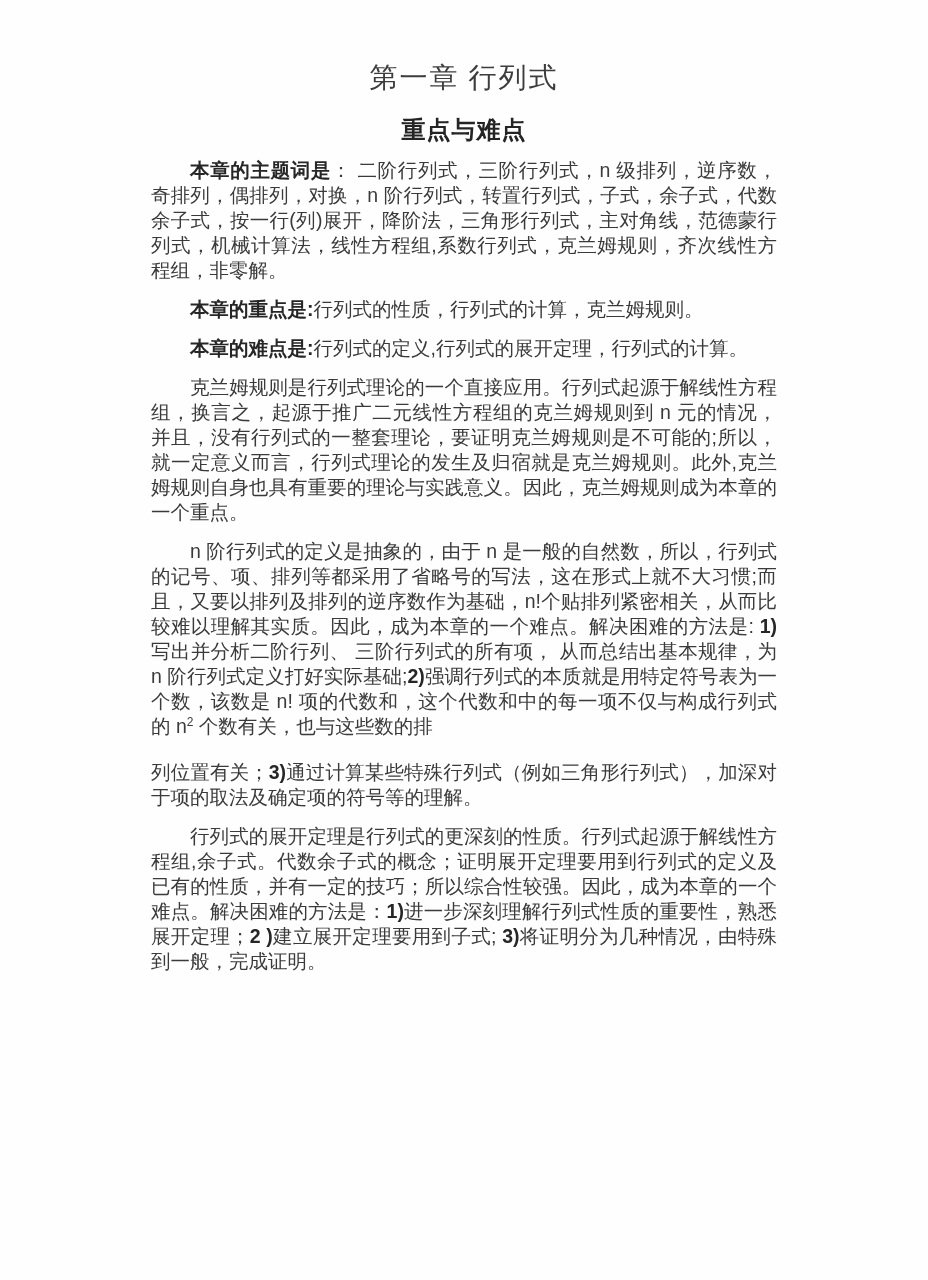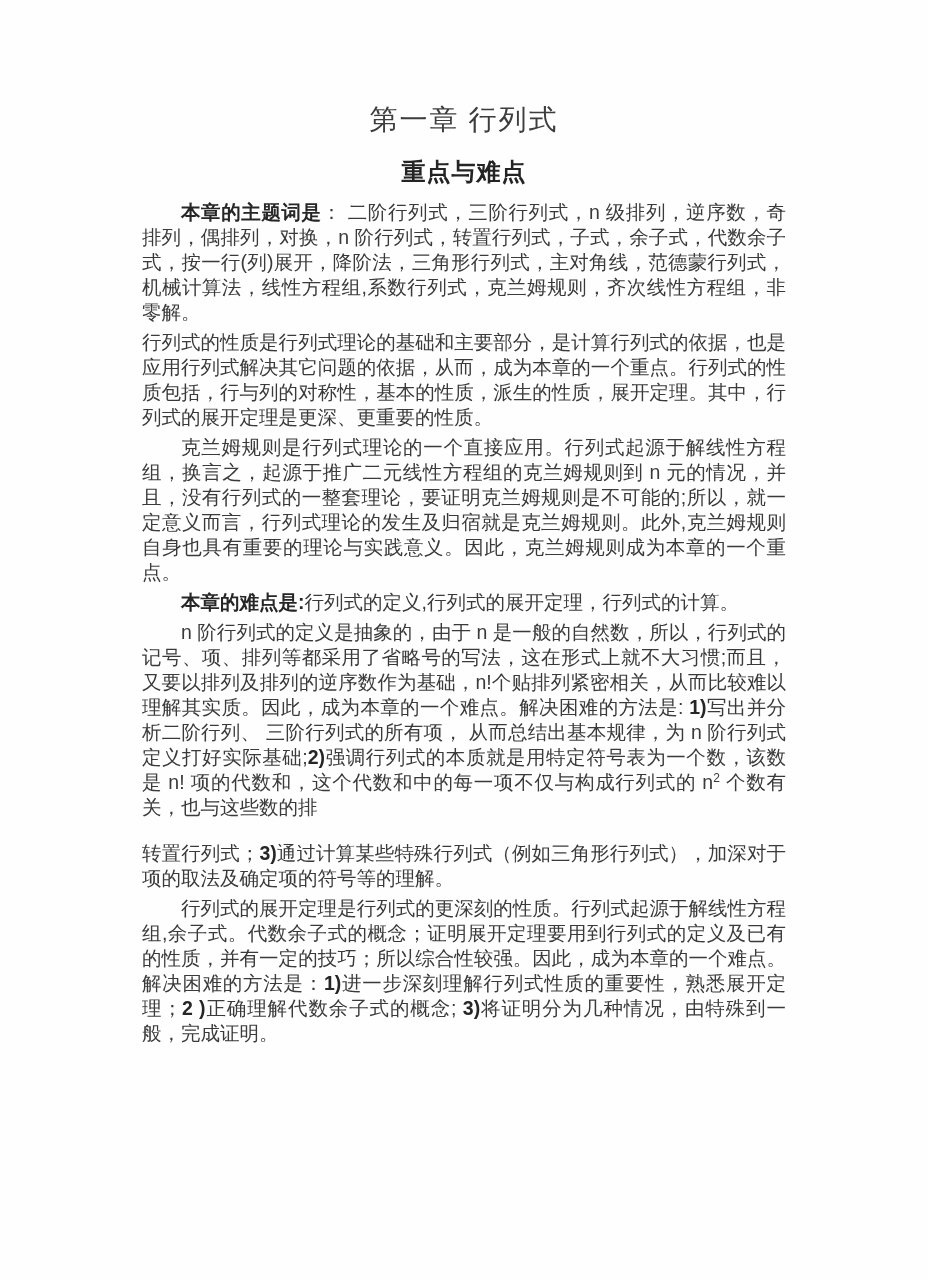--- a/index.html
+++ b/index.html
@@ -6,21 +6,21 @@
     margin: 0;
     padding: 0;
     background: #ffffff;
   }
   .doc-page {
     position: relative;
     width: 928px;
     height: 1280px;
     background: #fefefe;
     box-sizing: border-box;
-    padding-top: 103px;
+    padding-top: 61px;
     overflow: hidden;
   }
   .doc-title {
     text-align: center;
     font-family: "Liberation Serif", serif;
     font-size: 28px;
     line-height: 34px;
     font-weight: 400;
     color: #3d3d3d;
     letter-spacing: 2px;
@@ -40,21 +40,21 @@
     width: 654px;
     margin: 14px auto 0 auto;
     font-family: "Liberation Sans", "Liberation Serif", serif;
     font-size: 19.5px;
     line-height: 25px;
     color: #3a3a3a;
     text-align: justify;
     text-justify: inter-character;
   }
   .doc-body p.para {
-    margin: 5px;
+    margin: 14px;
     padding: 0;
   }
   .doc-body p.para.indent {
     text-indent: 39px;
   }
   .doc-body p.para.gap {
     margin-top: 21px;
   }
   .doc-body .b {
     font-weight: 700;
@@ -68,20 +68,20 @@
   }
 </style>
 </head>
 <body>
 
 <div class="doc-page">
   <h1 class="doc-title">第一章 行列式</h1>
   <h2 class="doc-subtitle">重点与难点</h2>
   <div class="doc-body">
       <p class="para indent"><span class="b">本章的主题词是</span><span class="">： 二阶行列式，三阶行列式，n 级排列，逆序数，奇排列，偶排列，对换，n 阶行列式，转置行列式，子式，余子式，代数余子式，按一行(列)展开，降阶法，三角形行列式，主对角线，范德蒙行列式，机械计算法，线性方程组,系数行列式，克兰姆规则，齐次线性方程组，非零解。</span></p>
-      <p class="para"><span class="">行列式的性质是行列式理论的基础和主要部分，是计算行列式的依据，也是应用行列式解决其它问题的依据，从而，成为本章的一个重点。行列式的性质包括，行与列的对称性，基本的性质，派生的性质，展开定理。其中，行列式的展开定理是更深、更重要的性质。</span></p>
+      <p class="para indent"><span class="b">本章的重点是:</span><span class="">行列式的性质，行列式的计算，克兰姆规则。</span></p>
+      <p class="para indent"><span class="b">本章的难点是:</span><span class="">行列式的定义,行列式的展开定理，行列式的计算。</span></p>
       <p class="para indent"><span class="">克兰姆规则是行列式理论的一个直接应用。行列式起源于解线性方程组，换言之，起源于推广二元线性方程组的克兰姆规则到 n 元的情况，并且，没有行列式的一整套理论，要证明克兰姆规则是不可能的;所以，就一定意义而言，行列式理论的发生及归宿就是克兰姆规则。此外,克兰姆规则自身也具有重要的理论与实践意义。因此，克兰姆规则成为本章的一个重点。</span></p>
-      <p class="para indent"><span class="b">本章的难点是:</span><span class="">行列式的定义,行列式的展开定理，行列式的计算。</span></p>
       <p class="para indent"><span class="">n 阶行列式的定义是抽象的，由于 n 是一般的自然数，所以，行列式的记号、项、排列等都采用了省略号的写法，这在形式上就不大习惯;而且，又要以排列及排列的逆序数作为基础，n!个贴排列紧密相关，从而比较难以理解其实质。因此，成为本章的一个难点。解决困难的方法是: </span><span class="b">1)</span><span class="">写出并分析二阶行列、 三阶行列式的所有项， 从而总结出基本规律，为 n 阶行列式定义打好实际基础;</span><span class="b">2)</span><span class="">强调行列式的本质就是用特定符号表为一个数，该数是 n! 项的代数和，这个代数和中的每一项不仅与构成行列式的 n</span><sup class="sup">2</sup><span class=""> 个数有关，也与这些数的排</span></p>
-      <p class="para gap"><span class="">转置行列式；</span><span class="b">3)</span><span class="">通过计算某些特殊行列式（例如三角形行列式），加深对于项的取法及确定项的符号等的理解。</span></p>
-      <p class="para indent"><span class="">行列式的展开定理是行列式的更深刻的性质。行列式起源于解线性方程组,余子式。代数余子式的概念；证明展开定理要用到行列式的定义及已有的性质，并有一定的技巧；所以综合性较强。因此，成为本章的一个难点。解决困难的方法是：</span><span class="b">1)</span><span class="">进一步深刻理解行列式性质的重要性，熟悉展开定理；</span><span class="b">2 )</span><span class="">正确理解代数余子式的概念; </span><span class="b">3)</span><span class="">将证明分为几种情况，由特殊到一般，完成证明。</span></p>
+      <p class="para gap"><span class="">列位置有关；</span><span class="b">3)</span><span class="">通过计算某些特殊行列式（例如三角形行列式），加深对于项的取法及确定项的符号等的理解。</span></p>
+      <p class="para indent"><span class="">行列式的展开定理是行列式的更深刻的性质。行列式起源于解线性方程组,余子式。代数余子式的概念；证明展开定理要用到行列式的定义及已有的性质，并有一定的技巧；所以综合性较强。因此，成为本章的一个难点。解决困难的方法是：</span><span class="b">1)</span><span class="">进一步深刻理解行列式性质的重要性，熟悉展开定理；</span><span class="b">2 )</span><span class="">建立展开定理要用到子式; </span><span class="b">3)</span><span class="">将证明分为几种情况，由特殊到一般，完成证明。</span></p>
     </div>
 </div>
 
 </body></html>

